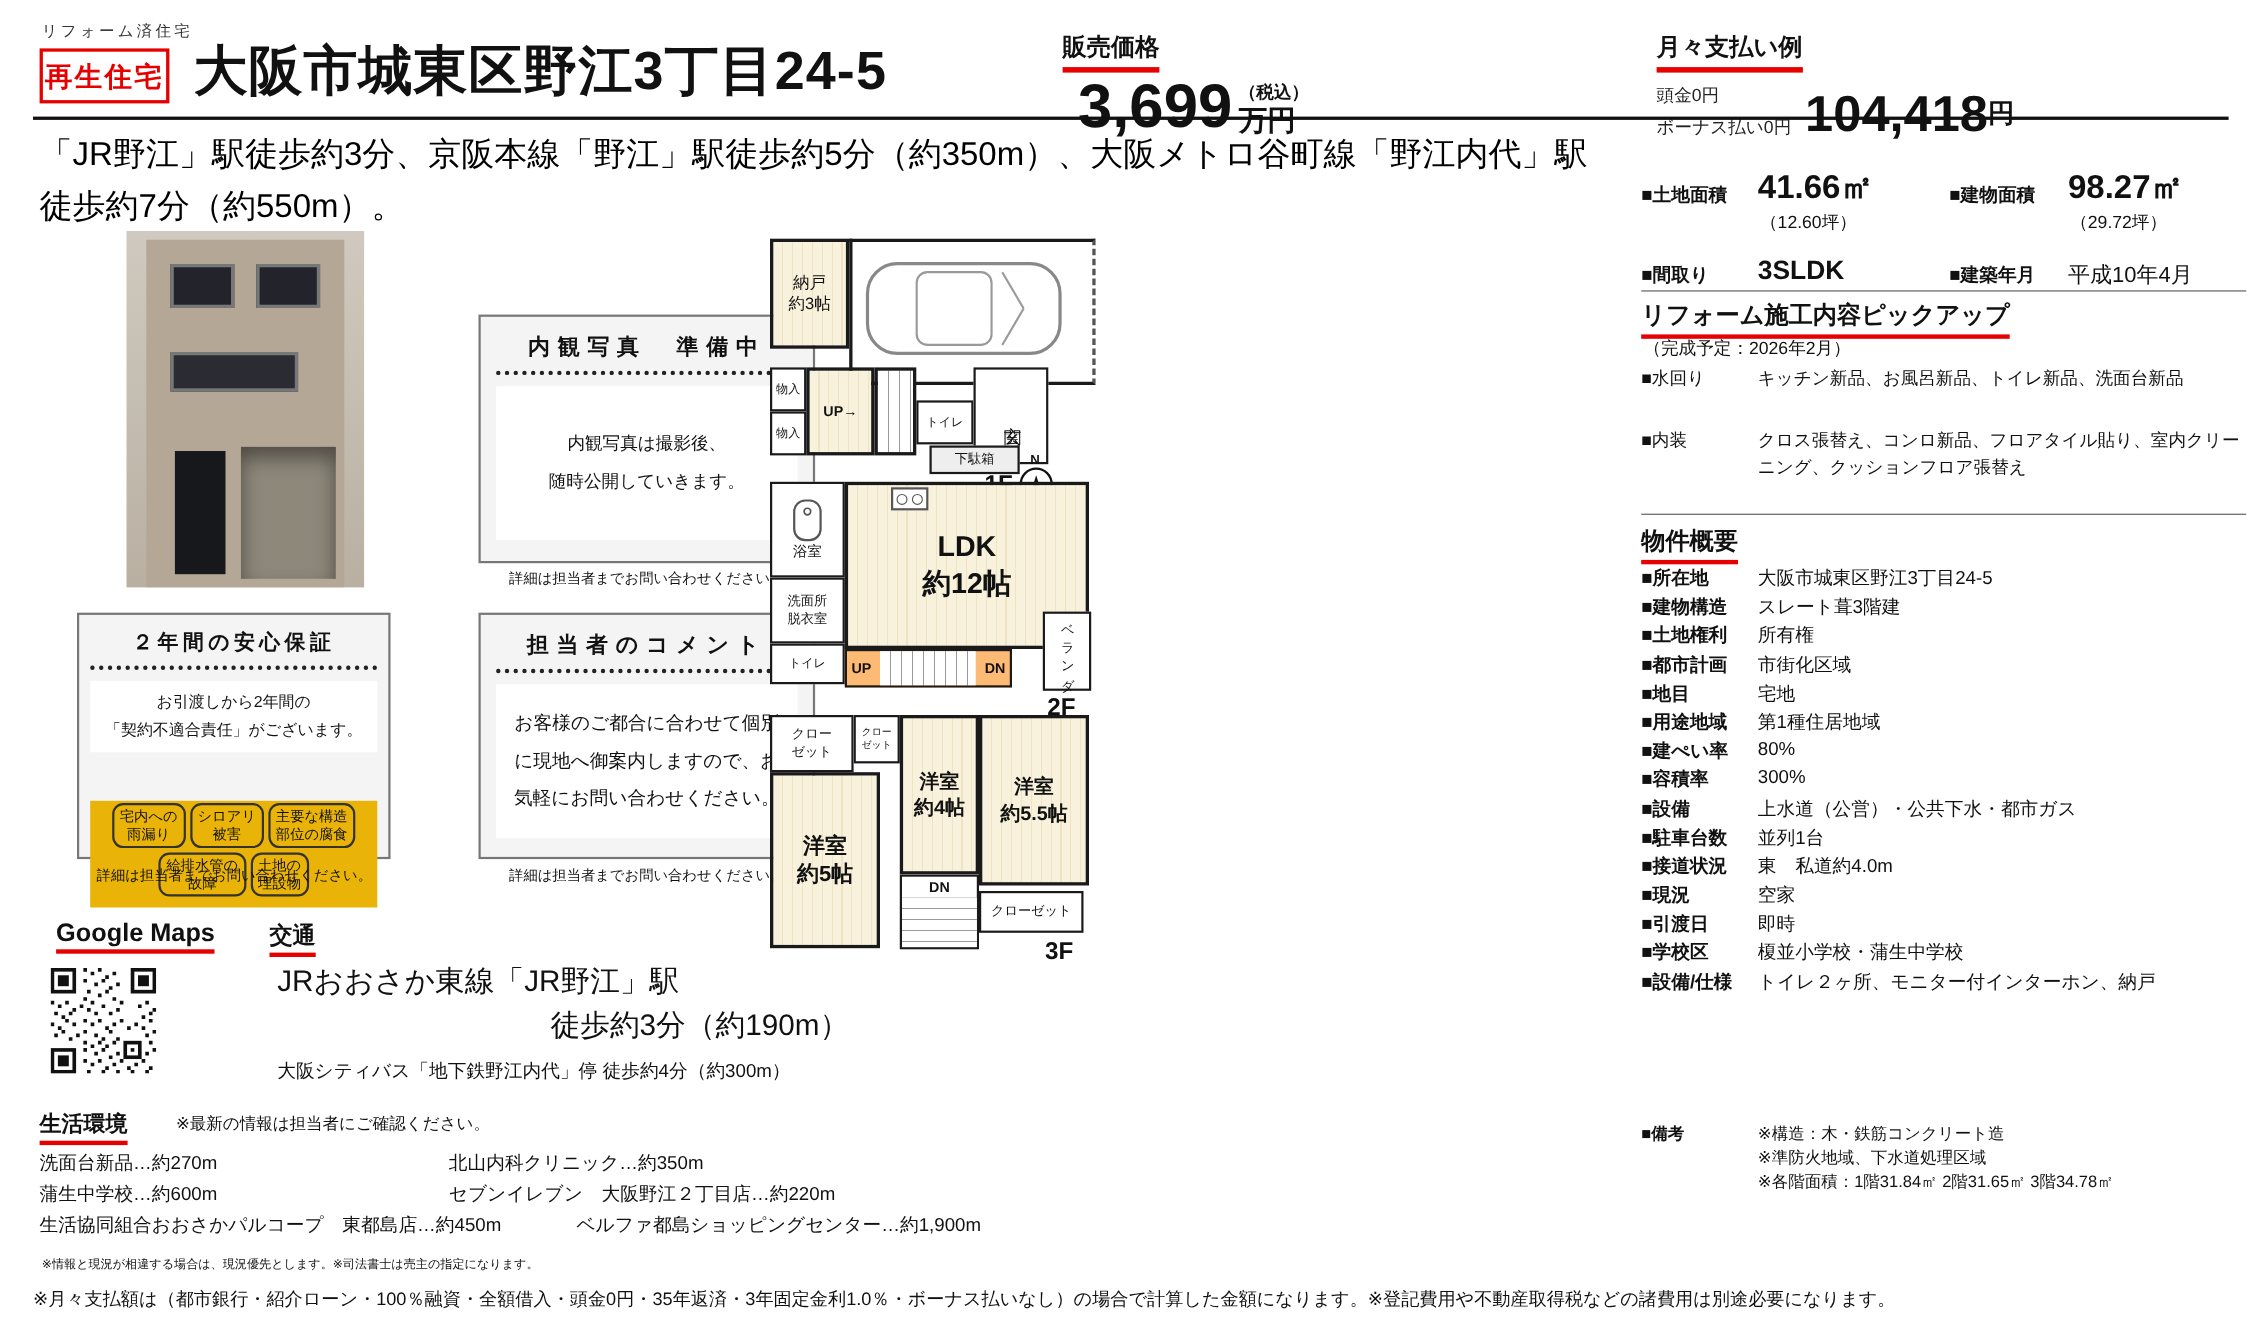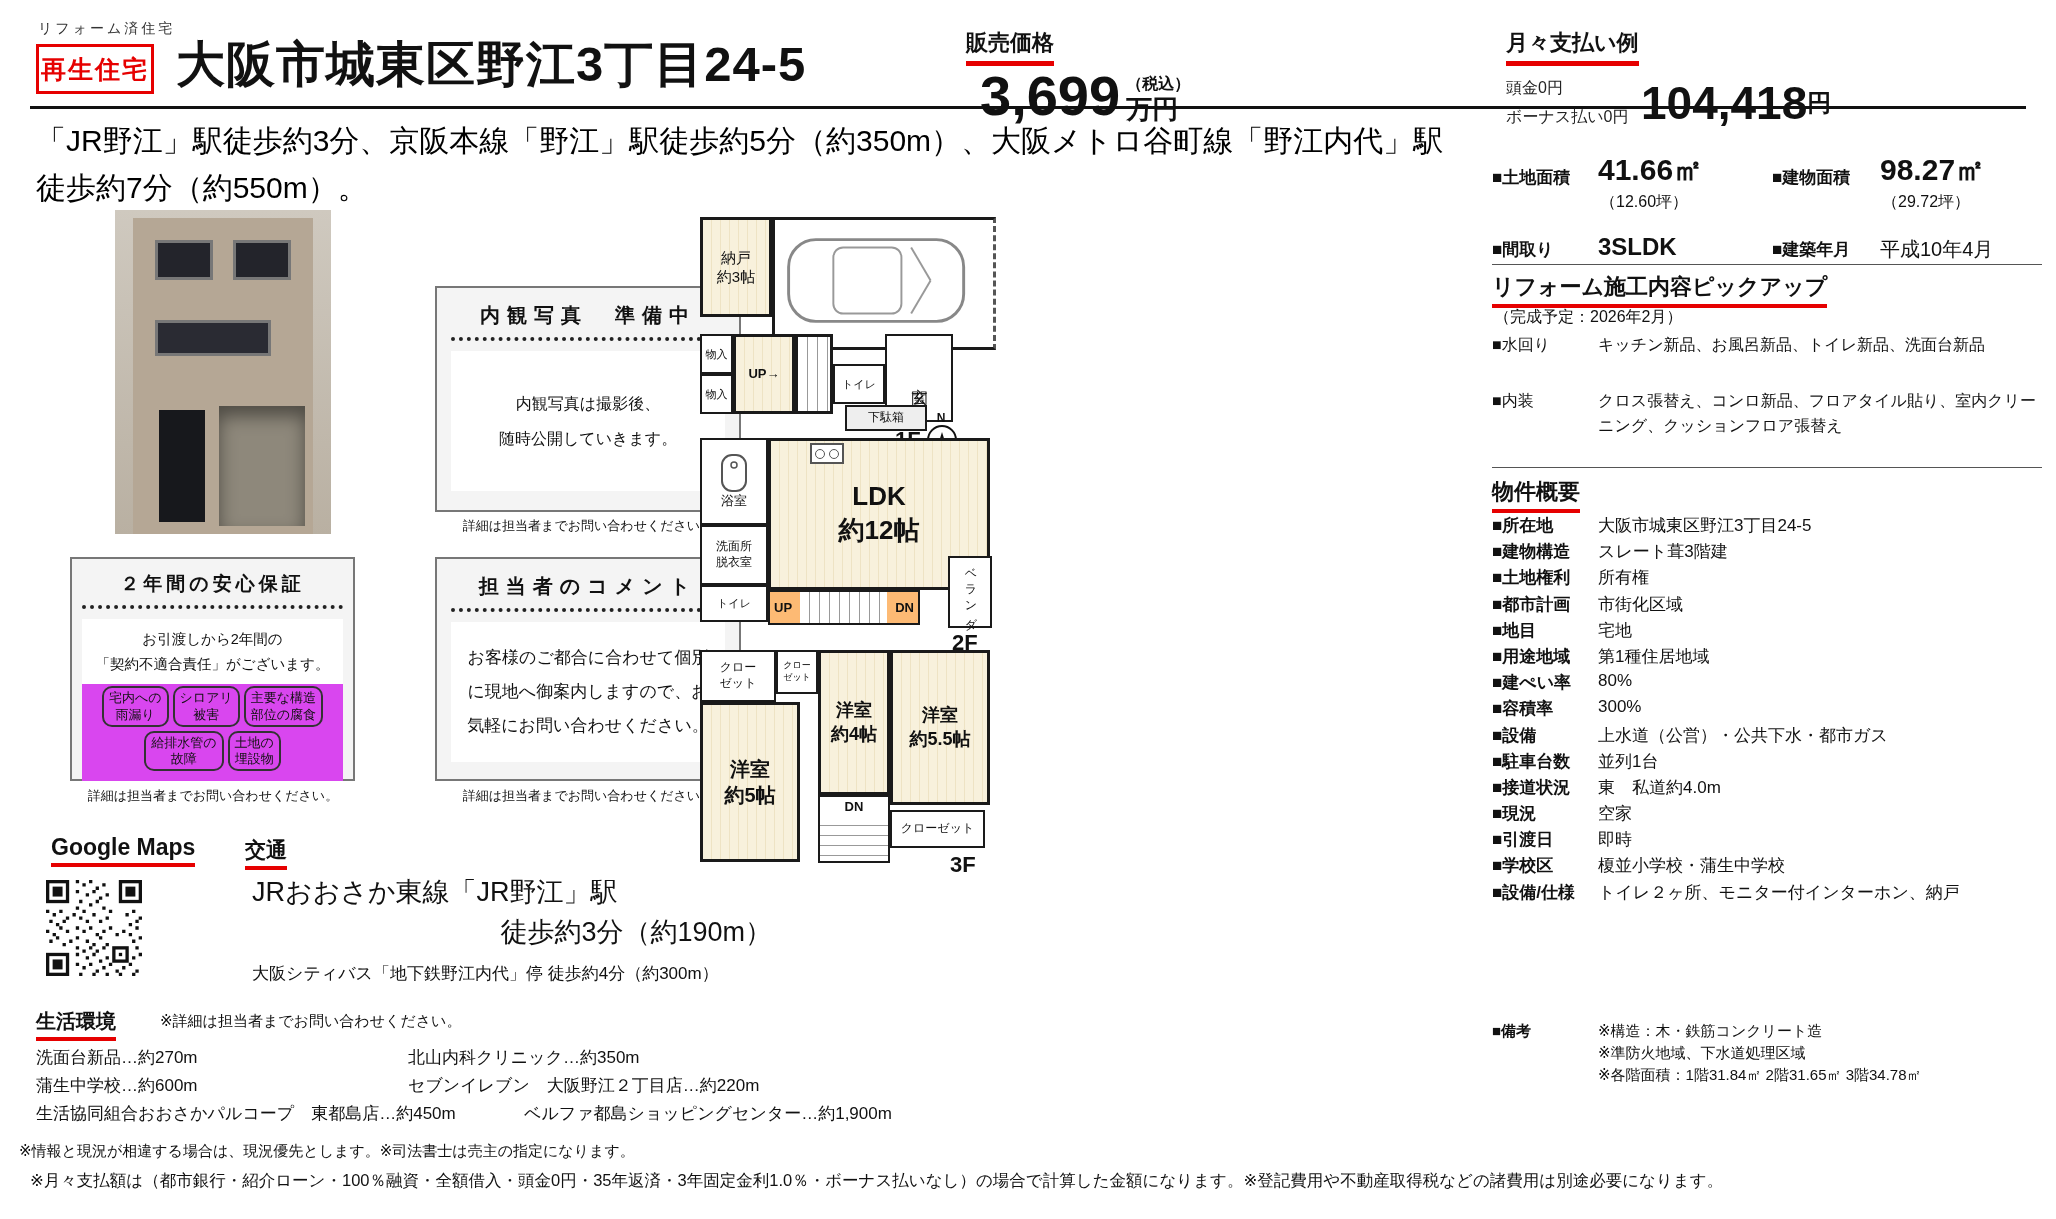--- a/index.html
+++ b/index.html
@@ -73,42 +73,42 @@
   #photo .garage{position:absolute;left:104px;top:196px;width:86px;height:120px;background:#8e887b;box-shadow:inset 0 10px 18px rgba(0,0,0,.45);}
   .infobox{box-sizing:border-box;border:2px solid #777;background:#f4f4f4;padding:12px 14px 10px;text-align:center;}
   .ib-title{font-weight:bold;font-size:20px;letter-spacing:7px;margin-top:2px;}
   .ib-dots{border-bottom:4px dotted #222;margin-top:8px;}
   .ib-inner{background:#fff;margin-top:10px;display:flex;flex-direction:column;align-items:center;justify-content:center;}
   #interior-box{left:435px;top:286px;width:306px;height:226px;}
   #interior-body{height:140px;font-size:16px;line-height:2.2;}
   #warranty-box{left:70px;top:557px;width:285px;height:224px;padding:10px 10px 8px;}
   #warranty-box .ib-title{font-size:19px;letter-spacing:4px;}
   #warranty-body{font-size:14.5px;line-height:1.7;padding:8px 2px 8px;}
-  #pills{background:#d946ef;padding:0 2px 8px;display:flex;flex-wrap:wrap;justify-content:center;}
+  #pills{background:#eab308;padding:0 2px 8px;display:flex;flex-wrap:wrap;justify-content:center;margin-top:44px;}
   .pill{border:2px solid #333;border-radius:10px;padding:2px 5px;font-size:13px;line-height:1.25;margin:2px 2px;white-space:pre-line;}
   #comment-box{left:435px;top:557px;width:306px;height:224px;}
   #comment-body{height:140px;font-size:17px;line-height:2.0;}
   .box-caption{font-size:13px;text-align:center;color:#111;}
   #interior-cap{left:435px;top:517px;width:306px;}
   #warranty-cap{left:63px;top:787px;width:300px;}
   #comment-cap{left:435px;top:787px;width:306px;}
 
   
   #maps-title{left:33px;top:834px;font-size:23px;font-family:"Liberation Sans","DejaVu Sans",sans-serif;margin-left:18px;}
   #qr{left:46px;top:880px;width:96px;height:96px;}
   #access-title{left:245px;top:836px;font-size:21px;}
   #access-1{left:252px;top:874px;font-size:27px;}
   #access-2{left:252px;top:914px;width:520px;text-align:right;font-size:27px;}
   #access-3{left:252px;top:962px;font-size:17px;}
   #env-title{left:36px;top:1008px;font-size:20px;}
   #env-note{left:160px;top:1012px;font-size:15px;}
   .env-l{position:absolute;left:36px;font-size:17px;}
   .env-r{position:absolute;left:408px;font-size:17px;}
   #env-r3v{left:524px;}
-  #disc-1{left:19px;top:1142px;font-size:15px;}
+  #disc-1{left:38px;top:1142px;font-size:11px;}
   #disc-2{left:30px;top:1170px;font-size:16.5px;}
 
   
   .room{position:absolute;box-sizing:border-box;border:3px solid var(--wall);
         display:flex;align-items:center;justify-content:center;text-align:center;line-height:1.3;}
   .tatami{background:repeating-linear-gradient(90deg,#f8f1dc 0 8px,#eee3c4 8px 9px);}
   .white{background:#fff;border-width:2px;}
   .stairs-h{background:repeating-linear-gradient(90deg,#fff 0 9px,#999 9px 10px);}
   .vtext{writing-mode:vertical-rl;letter-spacing:3px;}
   .fl-label{position:absolute;font-size:22px;font-weight:bold;}
@@ -360,21 +360,21 @@
       <path d="M9 0h1v1H9zM13 0h1v1h-1zM11 1h1v1h-1zM17 1h1v1h-1zM15 2h1v1h-1zM9 3h1v1H9zM14 3h1v1h-1zM12 4h1v1h-1zM18 4h1v1h-1zM16 5h1v1h-1zM10 6h1v1h-1zM15 6h1v1h-1zM13 7h1v1h-1zM9 8h1v1H9zM17 8h1v1h-1zM0 9h1v1H0zM4 9h1v1H4zM11 9h1v1h-1zM19 9h1v1h-1zM26 9h1v1h-1zM2 10h1v1H2zM8 10h1v1H8zM14 10h1v1h-1zM24 10h1v1h-1zM6 11h1v1H6zM10 11h1v1h-1zM18 11h1v1h-1zM28 11h1v1h-1zM1 12h1v1H1zM5 12h1v1H5zM12 12h1v1h-1zM16 12h1v1h-1zM27 12h1v1h-1zM3 13h1v1H3zM25 13h1v1h-1zM4 14h1v1H4zM9 14h1v1H9zM13 14h1v1h-1zM19 14h1v1h-1zM27 14h1v1h-1zM0 15h1v1H0zM6 15h1v1H6zM11 15h1v1h-1zM17 15h1v1h-1zM23 15h1v1h-1zM2 16h1v1H2zM15 16h1v1h-1zM21 16h1v1h-1zM25 16h1v1h-1zM3 17h1v1H3zM9 17h1v1H9zM16 17h1v1h-1zM28 17h1v1h-1zM1 18h1v1H1zM7 18h1v1H7zM12 18h1v1h-1zM26 18h1v1h-1zM5 19h1v1H5zM14 19h1v1h-1zM18 19h1v1h-1zM9 20h1v1H9zM13 20h1v1h-1zM17 20h1v1h-1zM27 20h1v1h-1zM11 21h1v1h-1zM15 21h1v1h-1zM9 22h1v1H9zM14 22h1v1h-1zM28 22h1v1h-1zM12 23h1v1h-1zM18 23h1v1h-1zM26 23h1v1h-1zM16 24h1v1h-1zM9 25h1v1H9zM13 25h1v1h-1zM19 25h1v1h-1zM25 25h1v1h-1zM11 26h1v1h-1zM17 26h1v1h-1zM23 26h1v1h-1zM15 27h1v1h-1zM21 27h1v1h-1zM27 27h1v1h-1zM10 28h1v1h-1zM14 28h1v1h-1zM18 28h1v1h-1zM22 28h1v1h-1zM26 28h1v1h-1z"></path>
     </g>
   </svg>
 
   <div class="abs" id="access-title"><span class="b runder-thin">交通</span></div>
   <div class="abs" id="access-1">JRおおさか東線「JR野江」駅</div>
   <div class="abs" id="access-2">徒歩約3分（約190m）</div>
   <div class="abs" id="access-3">大阪シティバス「地下鉄野江内代」停 徒歩約4分（約300m）</div>
 
   <div class="abs" id="env-title"><span class="b runder-thin">生活環境</span></div>
-  <div class="abs" id="env-note">※詳細は担当者までお問い合わせください。</div>
+  <div class="abs" id="env-note">※最新の情報は担当者にご確認ください。</div>
   <div class="env-l" style="top:1046px">洗面台新品…約270m</div>
   <div class="env-r" style="top:1046px">北山内科クリニック…約350m</div>
   <div class="env-l" style="top:1074px">蒲生中学校…約600m</div>
   <div class="env-r" style="top:1074px">セブンイレブン　大阪野江２丁目店…約220m</div>
   <div class="env-l" style="top:1102px">生活協同組合おおさかパルコープ　東都島店…約450m</div>
   <div class="env-r" id="env-r3v" style="top:1102px">ベルファ都島ショッピングセンター…約1,900m</div>
 
   <div class="abs" id="disc-1">※情報と現況が相違する場合は、現況優先とします。※司法書士は売主の指定になります。</div>
   <div class="abs" id="disc-2">※月々支払額は（都市銀行・紹介ローン・100％融資・全額借入・頭金0円・35年返済・3年固定金利1.0％・ボーナス払いなし）の場合で計算した金額になります。※登記費用や不動産取得税などの諸費用は別途必要になります。</div>
 

